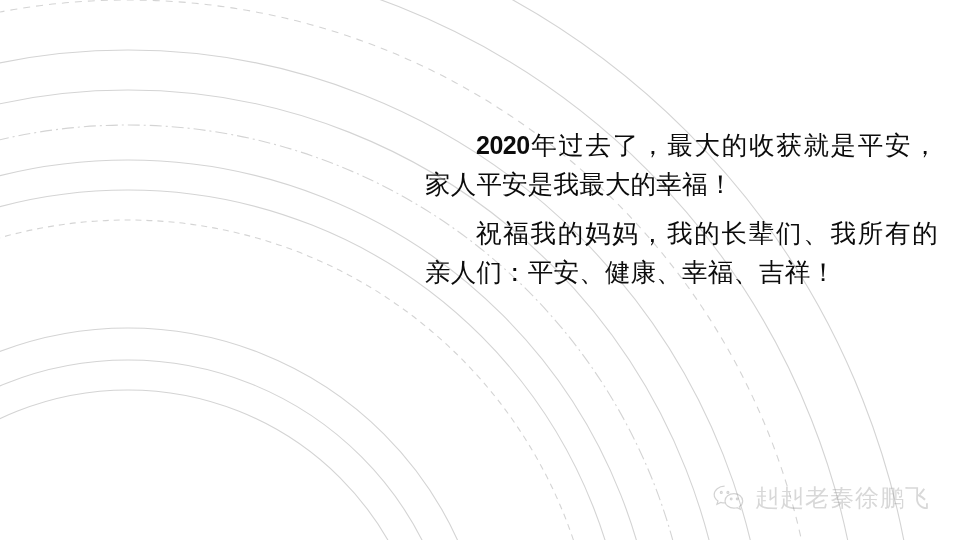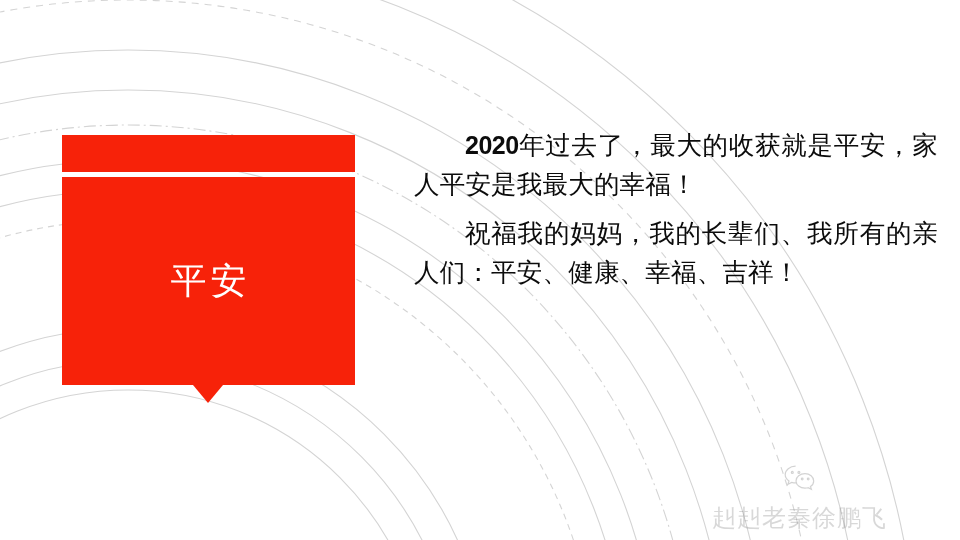--- a/index.html
+++ b/index.html
@@ -86,43 +86,42 @@
     left: 414px;
     top: 126px;
     width: 524px;
     font-family: "Liberation Serif", "DejaVu Serif", serif;
     font-size: 25.5px;
     line-height: 39px;
     color: #0c0c0c;
     letter-spacing: 0.2px;
   }
   #copy p {
-    margin: 0 0 10px 0;
+    margin: 0 0 10px 11px;
     text-indent: 2em;
     text-align: justify;
   }
   #copy p:last-child { margin-bottom: 0; font-family: Liberation Serif, serif; }
   .lead-num {
     font-family: "Liberation Sans", "DejaVu Sans", sans-serif;
     font-weight: bold;
     font-size: 25px;
     letter-spacing: -0.5px;
   }
 
   
   #watermark {
     position: absolute;
     left: 712px;
-    top: 464px;
+    top: 482px;
     display: flex;
     align-items: center;
     gap: 9px;
     opacity: 0.30;
     pointer-events: none;
-    flex-direction: column;
   }
   #watermark-logo {
     width: 34px;
     height: 29px;
     display: block;
   }
   #watermark-text {
     font-family: "Liberation Serif", "DejaVu Serif", serif;
     font-size: 24px;
     color: #808080;
@@ -145,27 +144,20 @@
         <circle cx="128" cy="690" r="530"></circle>
         <circle cx="128" cy="690" r="565" stroke-dasharray="12 4 2 4"></circle>
         <circle cx="128" cy="690" r="600"></circle>
         <circle cx="128" cy="690" r="640"></circle>
         <circle cx="128" cy="690" r="690" stroke-dasharray="7 6"></circle>
         <circle cx="128" cy="690" r="735"></circle>
         <circle cx="128" cy="690" r="790"></circle>
       </g>
   </svg>
 
-  <div id="callout">
-    <div id="callout-topbar"></div>
-    <div id="callout-body">
-      <div id="callout-label">平安</div>
-    </div>
-    <div id="callout-pointer"></div>
-  </div>
 
   <div id="copy">
     <p><span class="lead-num">2020</span><span>年过去了，最大的收获就是平安，家人平安是我最大的幸福！</span></p>
     <p><span>祝福我的妈妈，我的长辈们、我所有的亲人们：平安、健康、幸福、吉祥！</span></p>
   </div>
 
   <div id="watermark">
     <svg id="watermark-logo" viewBox="0 0 34 29" xmlns="http://www.w3.org/2000/svg" aria-hidden="true">
       <g fill="none" stroke="#6e6e6e" stroke-width="1.2">
         <path d="M12.6 2.2C6.8 2.2 2.2 6.0 2.2 10.6c0 2.6 1.5 4.9 3.8 6.4l-1.1 3.3 3.8-1.9

